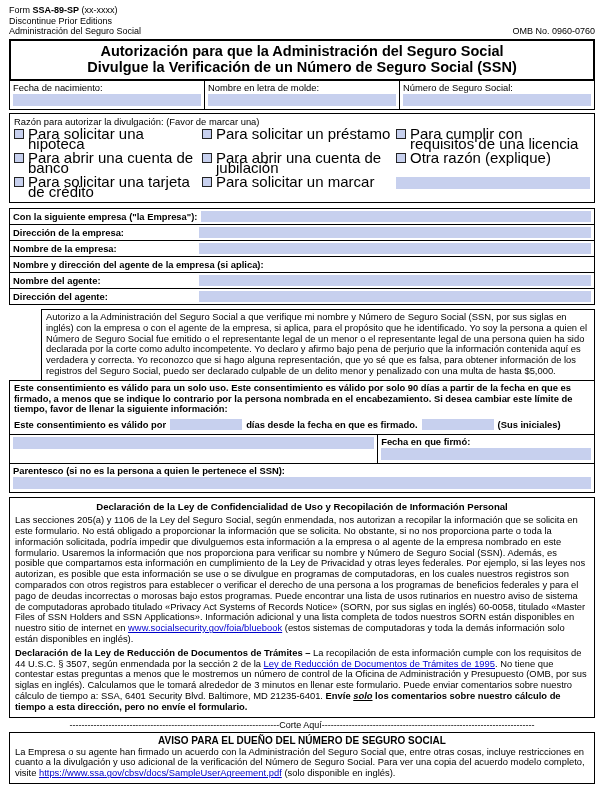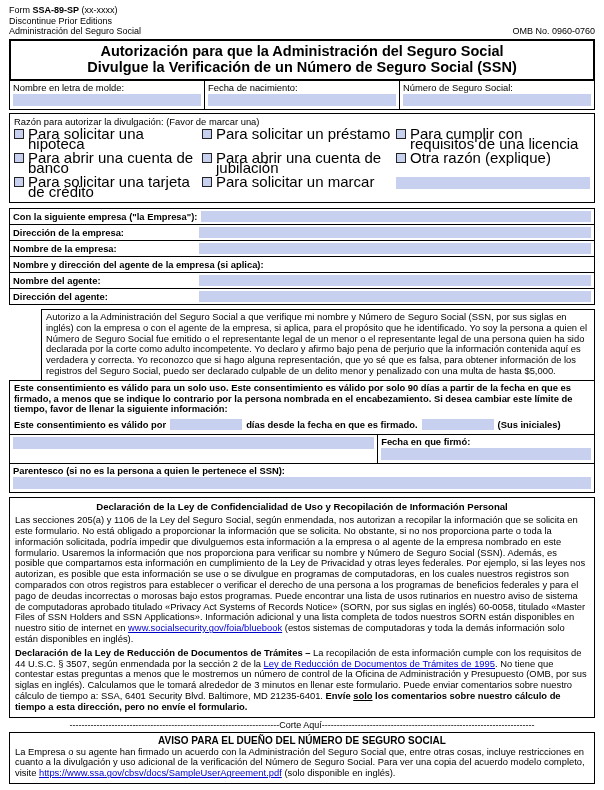--- a/index.html
+++ b/index.html
@@ -1,21 +1,21 @@
 <!DOCTYPE html>
 <html style="--field_fill: #c7d0ee; --link: #0000cc;"><head>
 <meta charset="utf-8">
 <style>
   :root{ --field_fill:#c7d0ee; --link:#0000cc; }
   *{margin:0;padding:0;box-sizing:border-box;}
   html,body{background:#fff;}
   body{width:604px;height:790px;font-family:"Liberation Sans","DejaVu Sans",sans-serif;color:#000;overflow:hidden;}
   .page{padding:5px 9px 0 9px;}
   .b{font-weight:bold;}
-  .u{text-decoration:underline;}
+  .u{text-decoration:underline;font-style:italic;}
   .hdr{display:flex;justify-content:space-between;align-items:flex-end;font-size:9px;line-height:10.5px;margin-bottom:2px;}
   .title-box{border:2px solid #000;text-align:center;font-weight:bold;font-size:14.5px;line-height:16.5px;padding:2px 0 3px;}
   .box{border:1px solid #000;background:#fff;}
   .id-row{display:flex;margin-top:-1px;}
   .id-cell{flex:1;border:1px solid #000;padding:1px 3px 3px;margin-left:-1px;}
   .id-cell:first-child{margin-left:0;}
   .lbl{font-size:9.4px;line-height:11px;}
   .field{background:var(--field_fill);min-height:11px;font-size:9.4px;}
   .id-cell .field{height:12px;margin-top:1px;}
   .reason{margin-top:3px;padding:2px 4px 4px;}
@@ -65,25 +65,25 @@
     <div>OMB No. 0960-0760</div>
   </div>
 
   <div class="title-box">
     <div>Autorización para que la Administración del Seguro Social</div>
     <div>Divulgue la Verificación de un Número de Seguro Social (SSN)</div>
   </div>
 
   <div class="id-row">
     <div class="id-cell">
+      <div class="lbl">Fecha de nacimiento:</div>
+      <div class="field"></div>
+    </div>
+    <div class="id-cell">
       <div class="lbl">Nombre en letra de molde:</div>
-      <div class="field"></div>
-    </div>
-    <div class="id-cell">
-      <div class="lbl">Fecha de nacimiento:</div>
       <div class="field"></div>
     </div>
     <div class="id-cell">
       <div class="lbl">Número de Seguro Social:</div>
       <div class="field"></div>
     </div>
   </div>
 
   <div class="box reason">
     <div class="lbl">Razón para autorizar la divulgación: (Favor de marcar una)</div>

